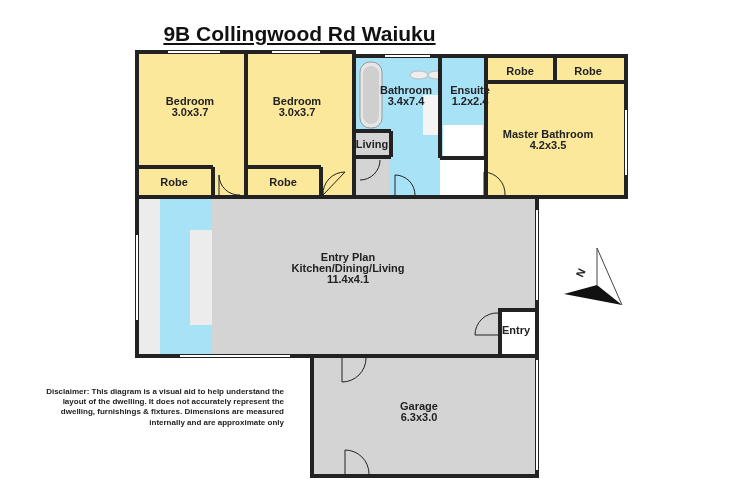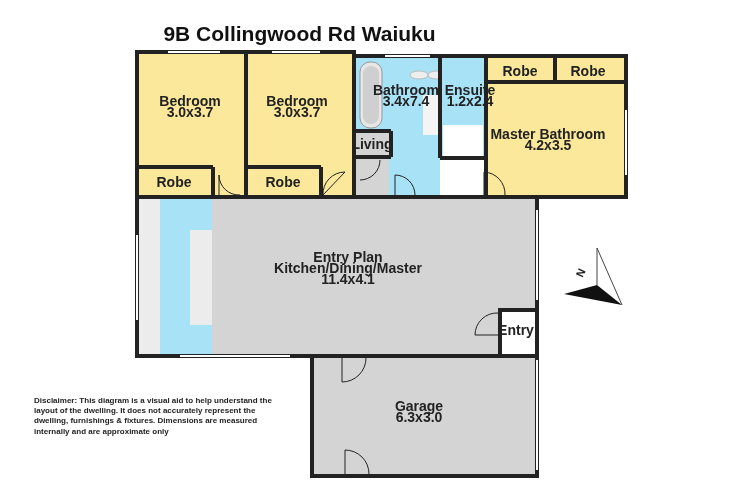--- a/index.html
+++ b/index.html
@@ -1,20 +1,20 @@
 <!DOCTYPE html>
 <html><head>
 <meta charset="utf-8">
 <style>
   html,body{margin:0;padding:0;background:#fff;}
   body{width:750px;height:500px;position:relative;overflow:hidden;font-family:"Liberation Sans",sans-serif;}
-  .title{position:absolute;left:0;width:599px;top:22px;text-align:center;font-size:21px;font-weight:bold;color:#111;}
+  .title{position:absolute;left:0;width:599px;top:22px;text-align:center;font-size:21px;font-weight:bold;color:#111;text-decoration:underline;}
   .plan{position:absolute;left:0;top:0;}
-  .lbl{position:absolute;font-size:14px;font-weight:bold;color:#222;text-align:center;line-height:11px;transform:translate(-50%,-50%);white-space:nowrap;}
-  .disc{position:absolute;left:34px;top:396px;width:250px;text-align:left;font-size:8px;font-weight:bold;color:#222;line-height:10.2px;}
+  .lbl{position:absolute;font-size:11px;font-weight:bold;color:#222;text-align:center;line-height:11px;transform:translate(-50%,-50%);white-space:nowrap;}
+  .disc{position:absolute;left:34px;top:387px;width:250px;text-align:right;font-size:8px;font-weight:bold;color:#222;line-height:10.2px;}
 </style>
 </head>
 <body>
 
 <div class="title">9B Collingwood Rd Waiuku</div>
 
 <svg class="plan" width="750" height="500" viewBox="0 0 750 500">
 
   <rect x="137" y="52" width="107" height="145" fill="#fbe89a"></rect>
 
@@ -117,21 +117,21 @@
   </div>
 <div class="lbl" style="left:372px;top:144px">Living</div>
 <div class="lbl" style="left:520px;top:71px">Robe</div>
 <div class="lbl" style="left:588px;top:71px">Robe</div>
 <div class="lbl" style="left:548px;top:140px">
     <div>Master Bathroom</div>
     <div>4.2x3.5</div>
   </div>
 <div class="lbl" style="left:348px;top:268px">
     <div>Entry Plan</div>
-    <div>Kitchen/Dining/Master</div>
+    <div>Kitchen/Dining/Living</div>
     <div>11.4x4.1</div>
   </div>
 <div class="lbl" style="left:516px;top:330px">Entry</div>
 <div class="lbl" style="left:419px;top:412px">
     <div>Garage</div>
     <div>6.3x3.0</div>
   </div>
 <div class="lbl" style="left:581px;top:273px;transform:translate(-50%,-50%) rotate(-65deg);font-size:11px">N</div>
 
 <div class="disc">Disclaimer: This diagram is a visual aid to help understand the layout of the dwelling. It does not accurately represent the dwelling, furnishings &amp; fixtures. Dimensions are measured internally and are approximate only</div>

